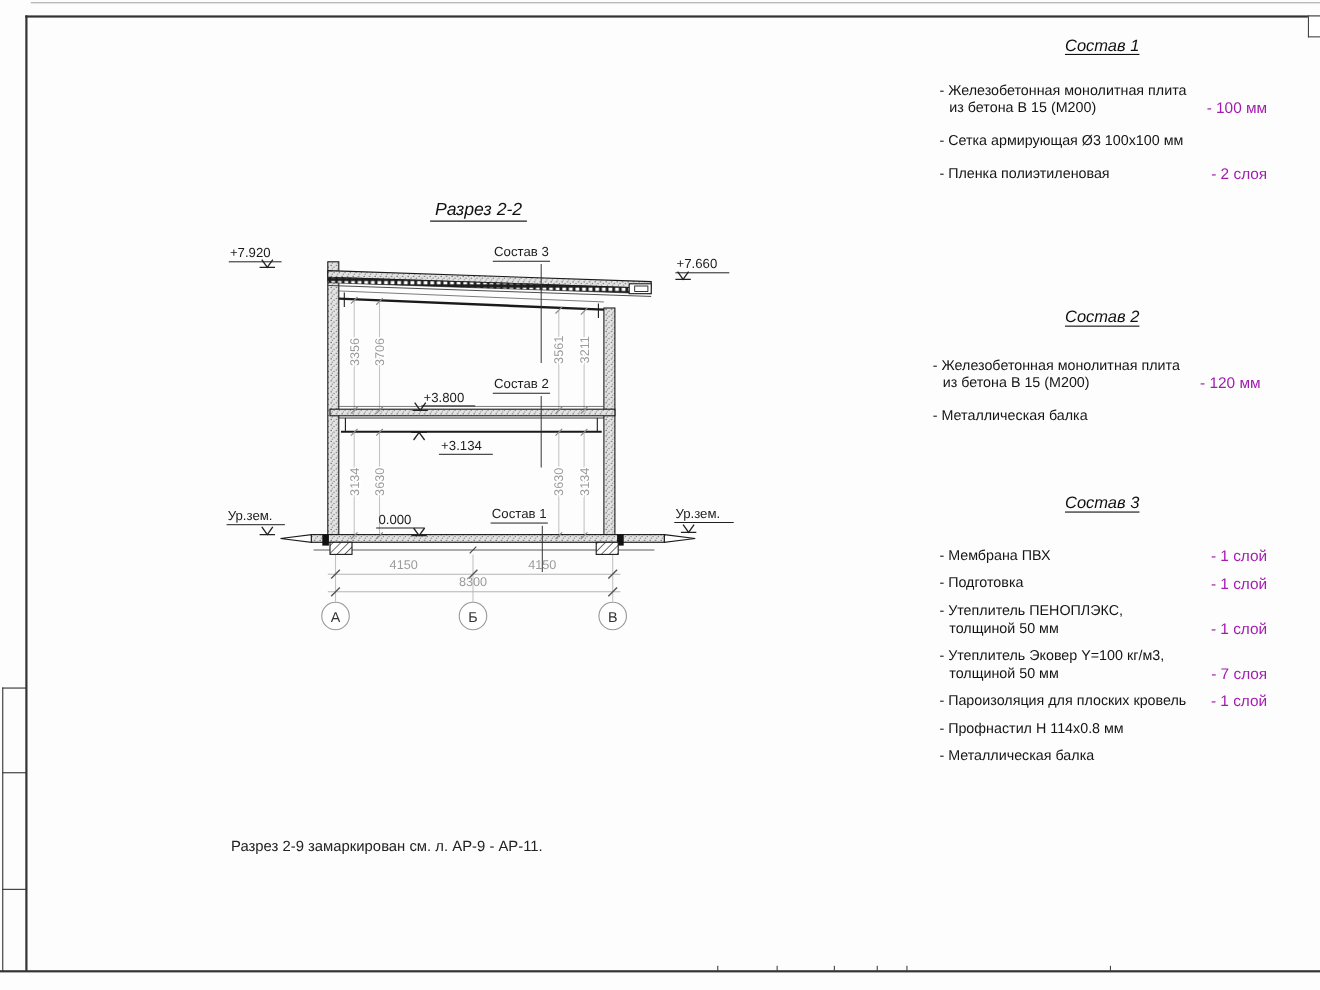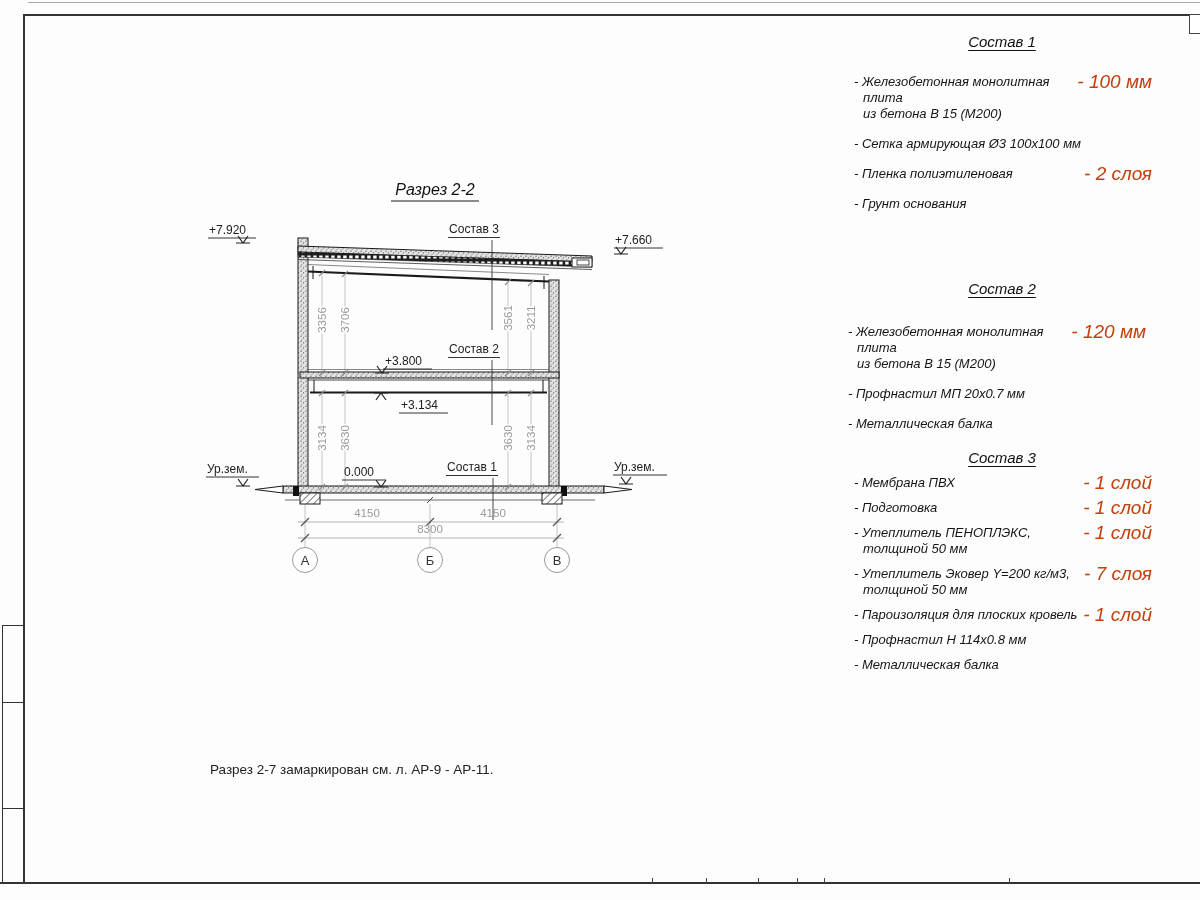--- a/index.html
+++ b/index.html
@@ -15,26 +15,26 @@
   .btick{position:absolute;width:1px;height:5px;background:#444;}
   
   .materials-panel{position:absolute;left:852px;top:0;width:300px;}
   .comp-group{position:absolute;left:0;width:300px;}
   .comp-title{
     text-align:center;font-style:italic;font-size:15px;color:#111;
     margin-bottom:0;
   }
   .comp-title span{text-decoration:underline;text-underline-offset:3px;}
   .comp-list{position:absolute;left:2px;width:298px;}
-  .comp-item{display:flex;justify-content:space-between;margin-bottom:14px;font-style:italic;}
+  .comp-item{display:flex;justify-content:space-between;align-items:flex-end;margin-bottom:14px;}
   .comp-item-name{
     font-size:13px;line-height:16px;white-space:pre-line;
     padding-left:9px;text-indent:-9px;max-width:228px;color:#151515;
   }
-  .comp-item-value{font-size:19px;line-height:16px;white-space:nowrap;text-align:right;color:#c2410c;}
+  .comp-item-value{font-size:14px;line-height:16px;white-space:nowrap;text-align:right;color:#a21caf;}
   .g3 .comp-item{margin-bottom:9px;}
   
   .dwg-note{position:absolute;font-size:13.5px;color:#222;}
   
   .t-title{font:italic 16px "Liberation Sans",sans-serif;fill:#111;}
   .t-label{font:12px "Liberation Sans",sans-serif;fill:#1d1d1d;}
   .t-dim{font:11.5px "Liberation Sans",sans-serif;fill:#9b9b9b;}
   .t-axis{font:13px "Liberation Sans",sans-serif;fill:#333;}
 </style>
 </head>
@@ -246,76 +246,68 @@
         <div class="comp-item-value">- 100 мм</div>
       </div>
       <div class="comp-item">
         <div class="comp-item-name">- Сетка армирующая Ø3 100x100 мм</div>
         <div class="comp-item-value"></div>
       </div>
       <div class="comp-item">
         <div class="comp-item-name">- Пленка полиэтиленовая</div>
         <div class="comp-item-value">-  2 слоя</div>
       </div>
-      <div class="comp-item">
-        <div class="comp-item-name">- Грунт основания</div>
-        <div class="comp-item-value"></div>
-      </div>
     </div>
   </div>
 
   <div class="comp-group" style="top:280px;">
     <div class="comp-title"><span>Состав 2</span></div>
     <div class="comp-list" style="top:44px;left:-4px;">
       <div class="comp-item">
         <div class="comp-item-name">- Железобетонная  монолитная плита
 из бетона В 15 (М200)</div>
         <div class="comp-item-value">- 120 мм</div>
       </div>
       <div class="comp-item">
-        <div class="comp-item-name">- Профнастил МП 20x0.7 мм</div>
-        <div class="comp-item-value"></div>
-      </div>
-      <div class="comp-item">
         <div class="comp-item-name">- Металлическая балка</div>
         <div class="comp-item-value"></div>
       </div>
     </div>
   </div>
 
   <div class="comp-group g3" style="top:449px;">
     <div class="comp-title"><span>Состав 3</span></div>
-    <div class="comp-list" style="top:26px;">
+    <div class="comp-list" style="top:48px;">
       <div class="comp-item">
         <div class="comp-item-name">- Мембрана ПВХ</div>
         <div class="comp-item-value">- 1 слой</div>
       </div>
       <div class="comp-item">
         <div class="comp-item-name">- Подготовка</div>
         <div class="comp-item-value">- 1 слой</div>
       </div>
       <div class="comp-item">
         <div class="comp-item-name">- Утеплитель ПЕНОПЛЭКС,
 толщиной 50 мм</div>
         <div class="comp-item-value">- 1 слой</div>
       </div>
       <div class="comp-item">
-        <div class="comp-item-name">- Утеплитель Эковер Y=200 кг/м3,
+        <div class="comp-item-name">- Утеплитель Эковер Y=100 кг/м3,
 толщиной 50 мм</div>
         <div class="comp-item-value">- 7 слоя</div>
       </div>
       <div class="comp-item">
         <div class="comp-item-name">- Пароизоляция для плоских кровель</div>
         <div class="comp-item-value">- 1 слой</div>
       </div>
       <div class="comp-item">
         <div class="comp-item-name">- Профнастил Н 114x0.8 мм</div>
         <div class="comp-item-value"></div>
       </div>
       <div class="comp-item">
         <div class="comp-item-name">- Металлическая балка</div>
         <div class="comp-item-value"></div>
       </div>
     </div>
   </div>
 </div>
 
-<div class="dwg-note" style="left:210px;top:762px;">Разрез 2-7 замаркирован см. л. АР-9 - АР-11.</div>
+<div class="dwg-note" style="left:210px;top:762px;">Разрез 2-9 замаркирован см. л. АР-9 - АР-11.</div>
 
 </body></html>

